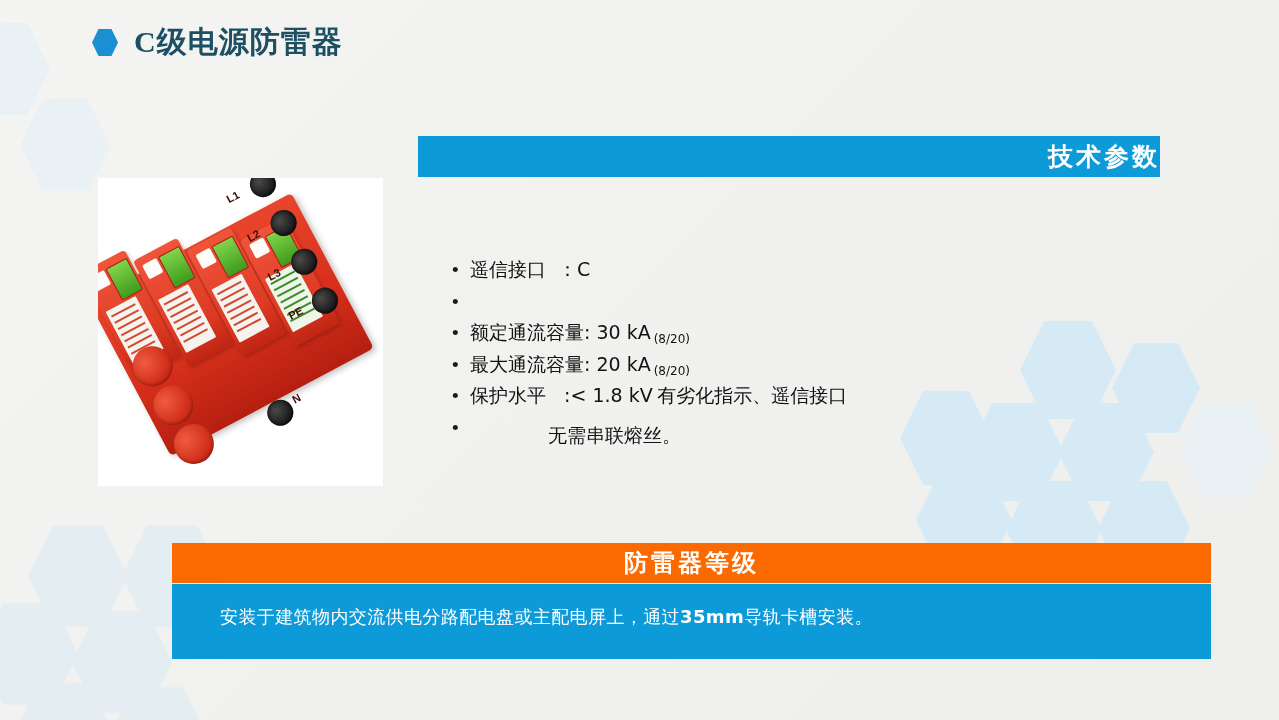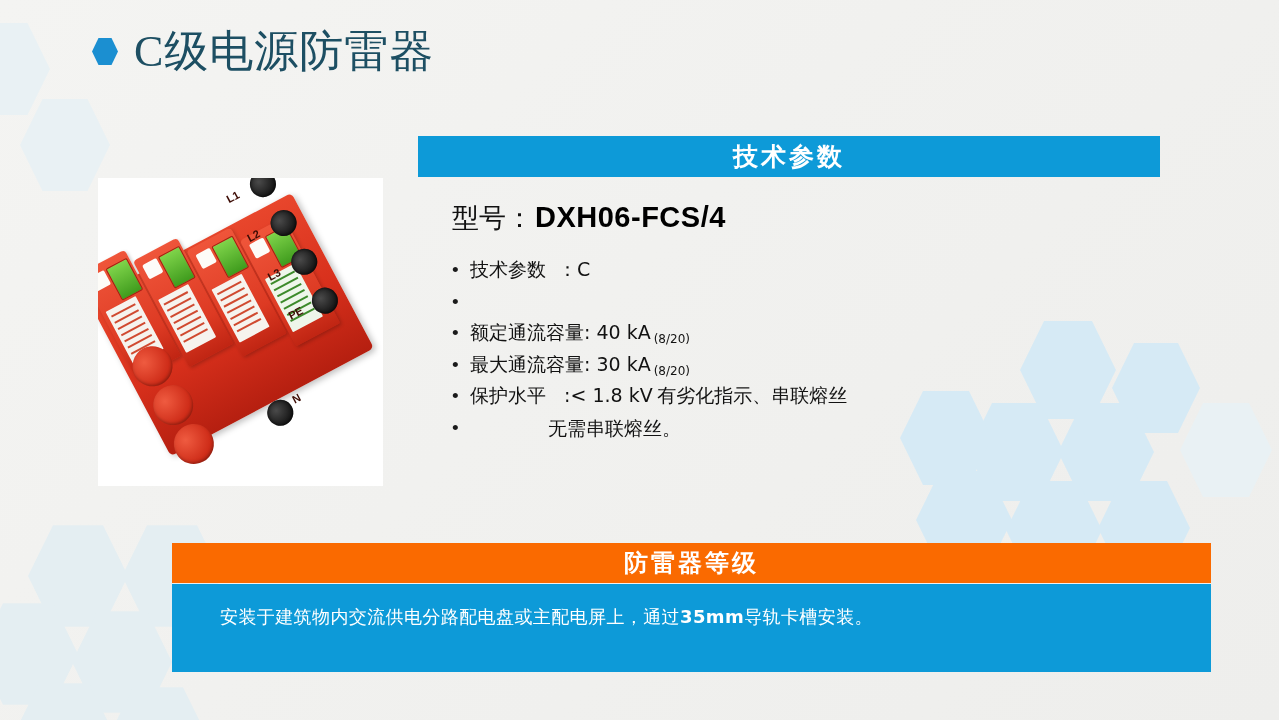--- a/index.html
+++ b/index.html
@@ -45,22 +45,22 @@
   }
   .hex-bullet {
     width: 26px;
     height: 28px;
     background: #1b8fd1;
     clip-path: polygon(25% 2%, 75% 2%, 100% 50%, 75% 98%, 25% 98%, 0% 50%);
     flex: 0 0 auto;
   }
   .page-title {
     font-family: "Liberation Serif", "DejaVu Serif", serif;
-    font-weight: normal;
-    font-size: 44px;
+    font-weight: bold;
+    font-size: 30px;
     color: #1d4f63;
     letter-spacing: 1px;
     white-space: nowrap;
   }
 
   
   .photo-frame {
     position: absolute;
     left: 98px;
     top: 178px;
@@ -169,21 +169,21 @@
   
   .tech-header {
     position: absolute;
     left: 418px;
     top: 136px;
     width: 742px;
     height: 41px;
     background: #0d9ad8;
     display: flex;
     align-items: center;
-    justify-content: center;
+    justify-content: flex-end;
   }
   .tech-header-text {
     color: #ffffff;
     font-size: 25px;
     font-weight: bold;
     letter-spacing: 3px;
     font-family: "Liberation Sans", "DejaVu Sans", sans-serif;
   }
   .model-line {
     position: absolute;
@@ -240,21 +240,21 @@
   }
   .spec-sub-line {
     font-size: 19px;
     color: #121212;
     font-family: "DejaVu Sans", "Liberation Sans", sans-serif;
     margin-top: 1px;
   }
   .spec-indent {
     display: block;
     padding-left: 78px;
-    margin-top: 1px;
+    margin-top: 8px;
   }
 
   
   .app-header {
     position: absolute;
     left: 172px;
     top: 543px;
     width: 1039px;
     height: 40px;
     background: #fa6a00;
@@ -267,21 +267,21 @@
     font-size: 24px;
     font-weight: bold;
     letter-spacing: 3px;
     font-family: "Liberation Sans", "DejaVu Sans", sans-serif;
   }
   .app-body {
     position: absolute;
     left: 172px;
     top: 584px;
     width: 1039px;
-    height: 88px;
+    height: 75px;
     background: #0d9ad8;
   }
   .app-body-text {
     position: absolute;
     left: 48px;
     top: 21px;
     color: #ffffff;
     font-size: 18px;
     font-family: "DejaVu Sans", "Liberation Sans", sans-serif;
     letter-spacing: 0.4px;
@@ -394,46 +394,42 @@
         <span class="term-txt" style="left:170px; top:130px;">PE</span>
         <span class="term-txt" style="left:134px; top:206px;">N</span>
       </div>
     </div>
   </div>
 
   <div class="tech-header">
     <span class="tech-header-text">技术参数</span>
   </div>
 
-  <div class="model-line">
-    <span class="model-label">型号：</span>
-    <span class="model-value">DXH06-FCS/4</span>
-  </div>
 
   <div class="specs">
     <div class="spec-row">
       <span class="spec-dot">•</span>
-      <span class="spec-text">技术参数  ：C</span>
-    </div>
-    <div class="spec-row">
-      <span class="spec-dot">•</span>
-    </div>
-    <div class="spec-row">
-      <span class="spec-dot">•</span>
-      <span class="spec-text"><span>额定通流容量: 40 kA</span><sub>(8/20)</sub></span>
-    </div>
-    <div class="spec-row">
-      <span class="spec-dot">•</span>
-      <span class="spec-text"><span>最大通流容量: 30 kA</span><sub>(8/20)</sub></span>
+      <span class="spec-text">遥信接口  ：C</span>
+    </div>
+    <div class="spec-row">
+      <span class="spec-dot">•</span>
+    </div>
+    <div class="spec-row">
+      <span class="spec-dot">•</span>
+      <span class="spec-text"><span>额定通流容量: 30 kA</span><sub>(8/20)</sub></span>
+    </div>
+    <div class="spec-row">
+      <span class="spec-dot">•</span>
+      <span class="spec-text"><span>最大通流容量: 20 kA</span><sub>(8/20)</sub></span>
     </div>
     <div class="spec-row">
       <span class="spec-dot">•</span>
       <span>
         <span class="spec-text">保护水平   :&lt; 1.8 kV</span>
-        <span class="spec-sub-line">有劣化指示、串联熔丝</span>
+        <span class="spec-sub-line">有劣化指示、遥信接口</span>
       </span>
     </div>
     <div class="spec-row">
       <span class="spec-dot">•</span>
       <span>
         <span class="spec-sub-line spec-indent">无需串联熔丝。</span>
       </span>
     </div>
   </div>
 

